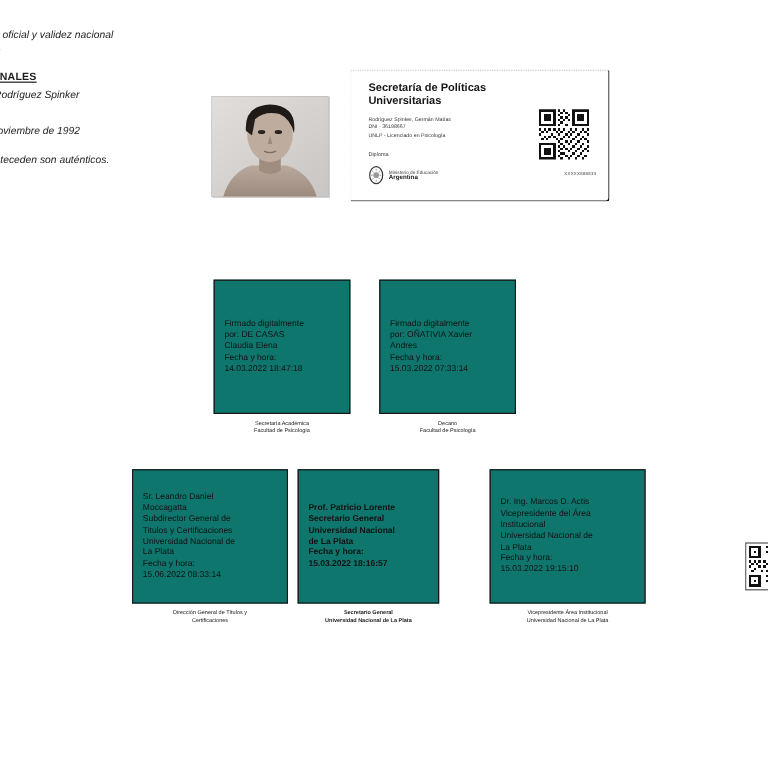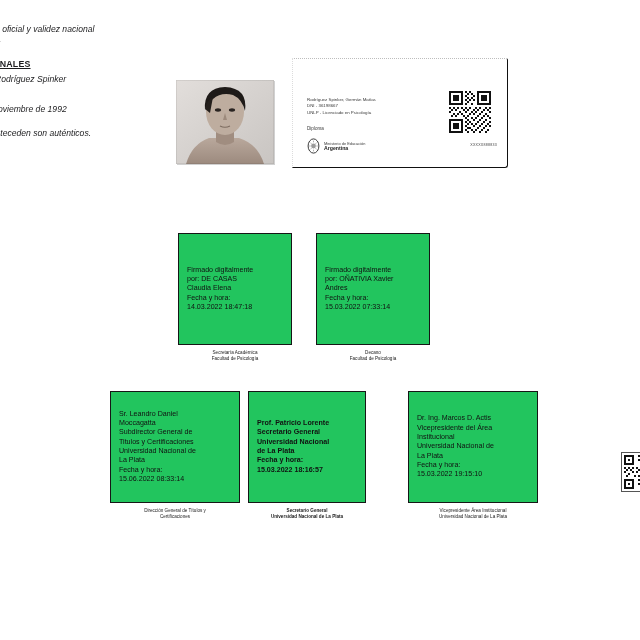--- a/index.html
+++ b/index.html
@@ -136,21 +136,21 @@
     color: #444;
   }
 
   
   .sig {
     position: absolute;
   }
   .sig-box {
     box-sizing: border-box;
     border: 1.4px solid #161616;
-    background: #22c55e;
+    background: #0f766e;
     display: flex;
     align-items: center;
     padding: 0 8px;
   }
   .sig-text {
     font-size: 7.1px;
     line-height: 9.3px;
     color: #111;
     white-space: pre-line;
     width: 100%;
@@ -231,20 +231,21 @@
 
       <path d="M49 33 L47 40 L51 40 Z" fill="#9d8a7c"></path>
       <path d="M44 46 Q49 48.5 54 46" stroke="#7d6c60" stroke-width="1.1" fill="none"></path>
 
       <rect x="0" y="0" width="98" height="84" fill="none" stroke="rgba(0,0,0,.10)" stroke-width="1.4"></rect>
     </svg>
   </div>
 
   <div id="credential-card">
 
+    <div id="card-title">Secretaría de Políticas Universitarias</div>
 
     <div id="card-holder">
       <div>Rodríguez Spinker, Germán Matías</div>
       <div>DNI - 36198667</div>
       <div>UNLP - Licenciado en Psicología</div>
     </div>
 
     <div id="card-doctype">Diploma</div>
 
     <div id="ministry-block">

